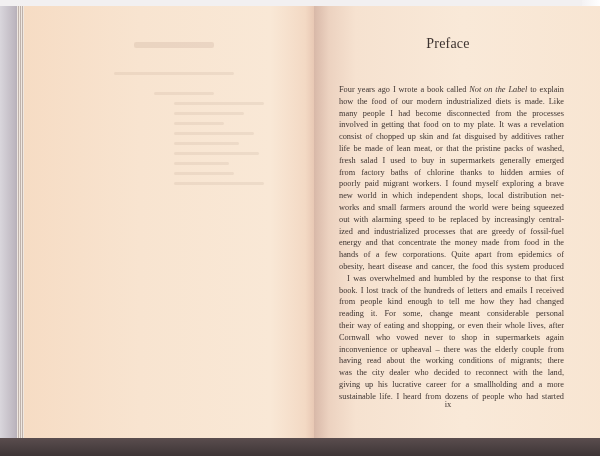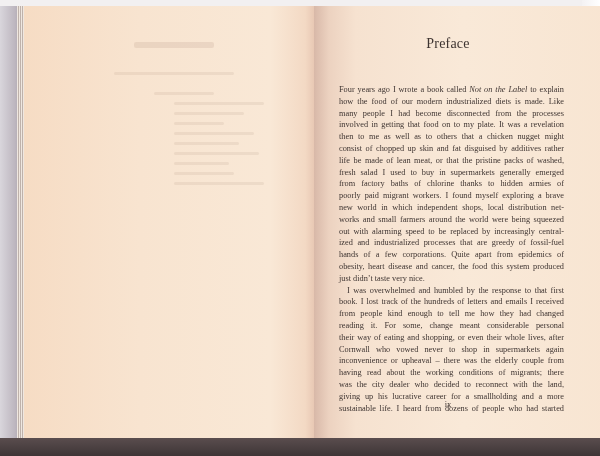--- a/index.html
+++ b/index.html
@@ -87,33 +87,32 @@
   <div class="ghost-line" style="left:150px;top:176px;width:90px;"></div>
 </div>
 
 <div class="page page-right">
   <div class="title">Preface</div>
   <div class="body-text">
     <span class="ln"><span>Four years ago I wrote a book called </span><i>Not on the Label</i><span> to explain</span></span>
     <span class="ln">how the food of our modern industrialized diets is made. Like</span>
     <span class="ln">many people I had become disconnected from the processes</span>
     <span class="ln">involved in getting that food on to my plate. It was a revelation</span>
-    <span class="ln">then to me as well as to others that a chicken nugget might</span>
     <span class="ln">consist of chopped up skin and fat disguised by additives rather</span>
     <span class="ln">life be made of lean meat, or that the pristine packs of washed,</span>
     <span class="ln">fresh salad I used to buy in supermarkets generally emerged</span>
     <span class="ln">from factory baths of chlorine thanks to hidden armies of</span>
     <span class="ln">poorly paid migrant workers. I found myself exploring a brave</span>
     <span class="ln">new world in which independent shops, local distribution net-</span>
     <span class="ln">works and small farmers around the world were being squeezed</span>
     <span class="ln">out with alarming speed to be replaced by increasingly central-</span>
     <span class="ln">ized and industrialized processes that are greedy of fossil-fuel</span>
+    <span class="ln">energy and that concentrate the money made from food in the</span>
     <span class="ln">hands of a few corporations. Quite apart from epidemics of</span>
     <span class="ln">obesity, heart disease and cancer, the food this system produced</span>
-    <span class="ln last">just didn’t taste very nice.</span>
     <span class="ln indent">I was overwhelmed and humbled by the response to that first</span>
     <span class="ln">book. I lost track of the hundreds of letters and emails I received</span>
     <span class="ln">from people kind enough to tell me how they had changed</span>
     <span class="ln">reading it. For some, change meant considerable personal</span>
     <span class="ln">their way of eating and shopping, or even their whole lives, after</span>
     <span class="ln">Cornwall who vowed never to shop in supermarkets again</span>
     <span class="ln">inconvenience or upheaval – there was the elderly couple from</span>
     <span class="ln">having read about the working conditions of migrants; there</span>
     <span class="ln">was the city dealer who decided to reconnect with the land,</span>
     <span class="ln">giving up his lucrative career for a smallholding and a more</span>

